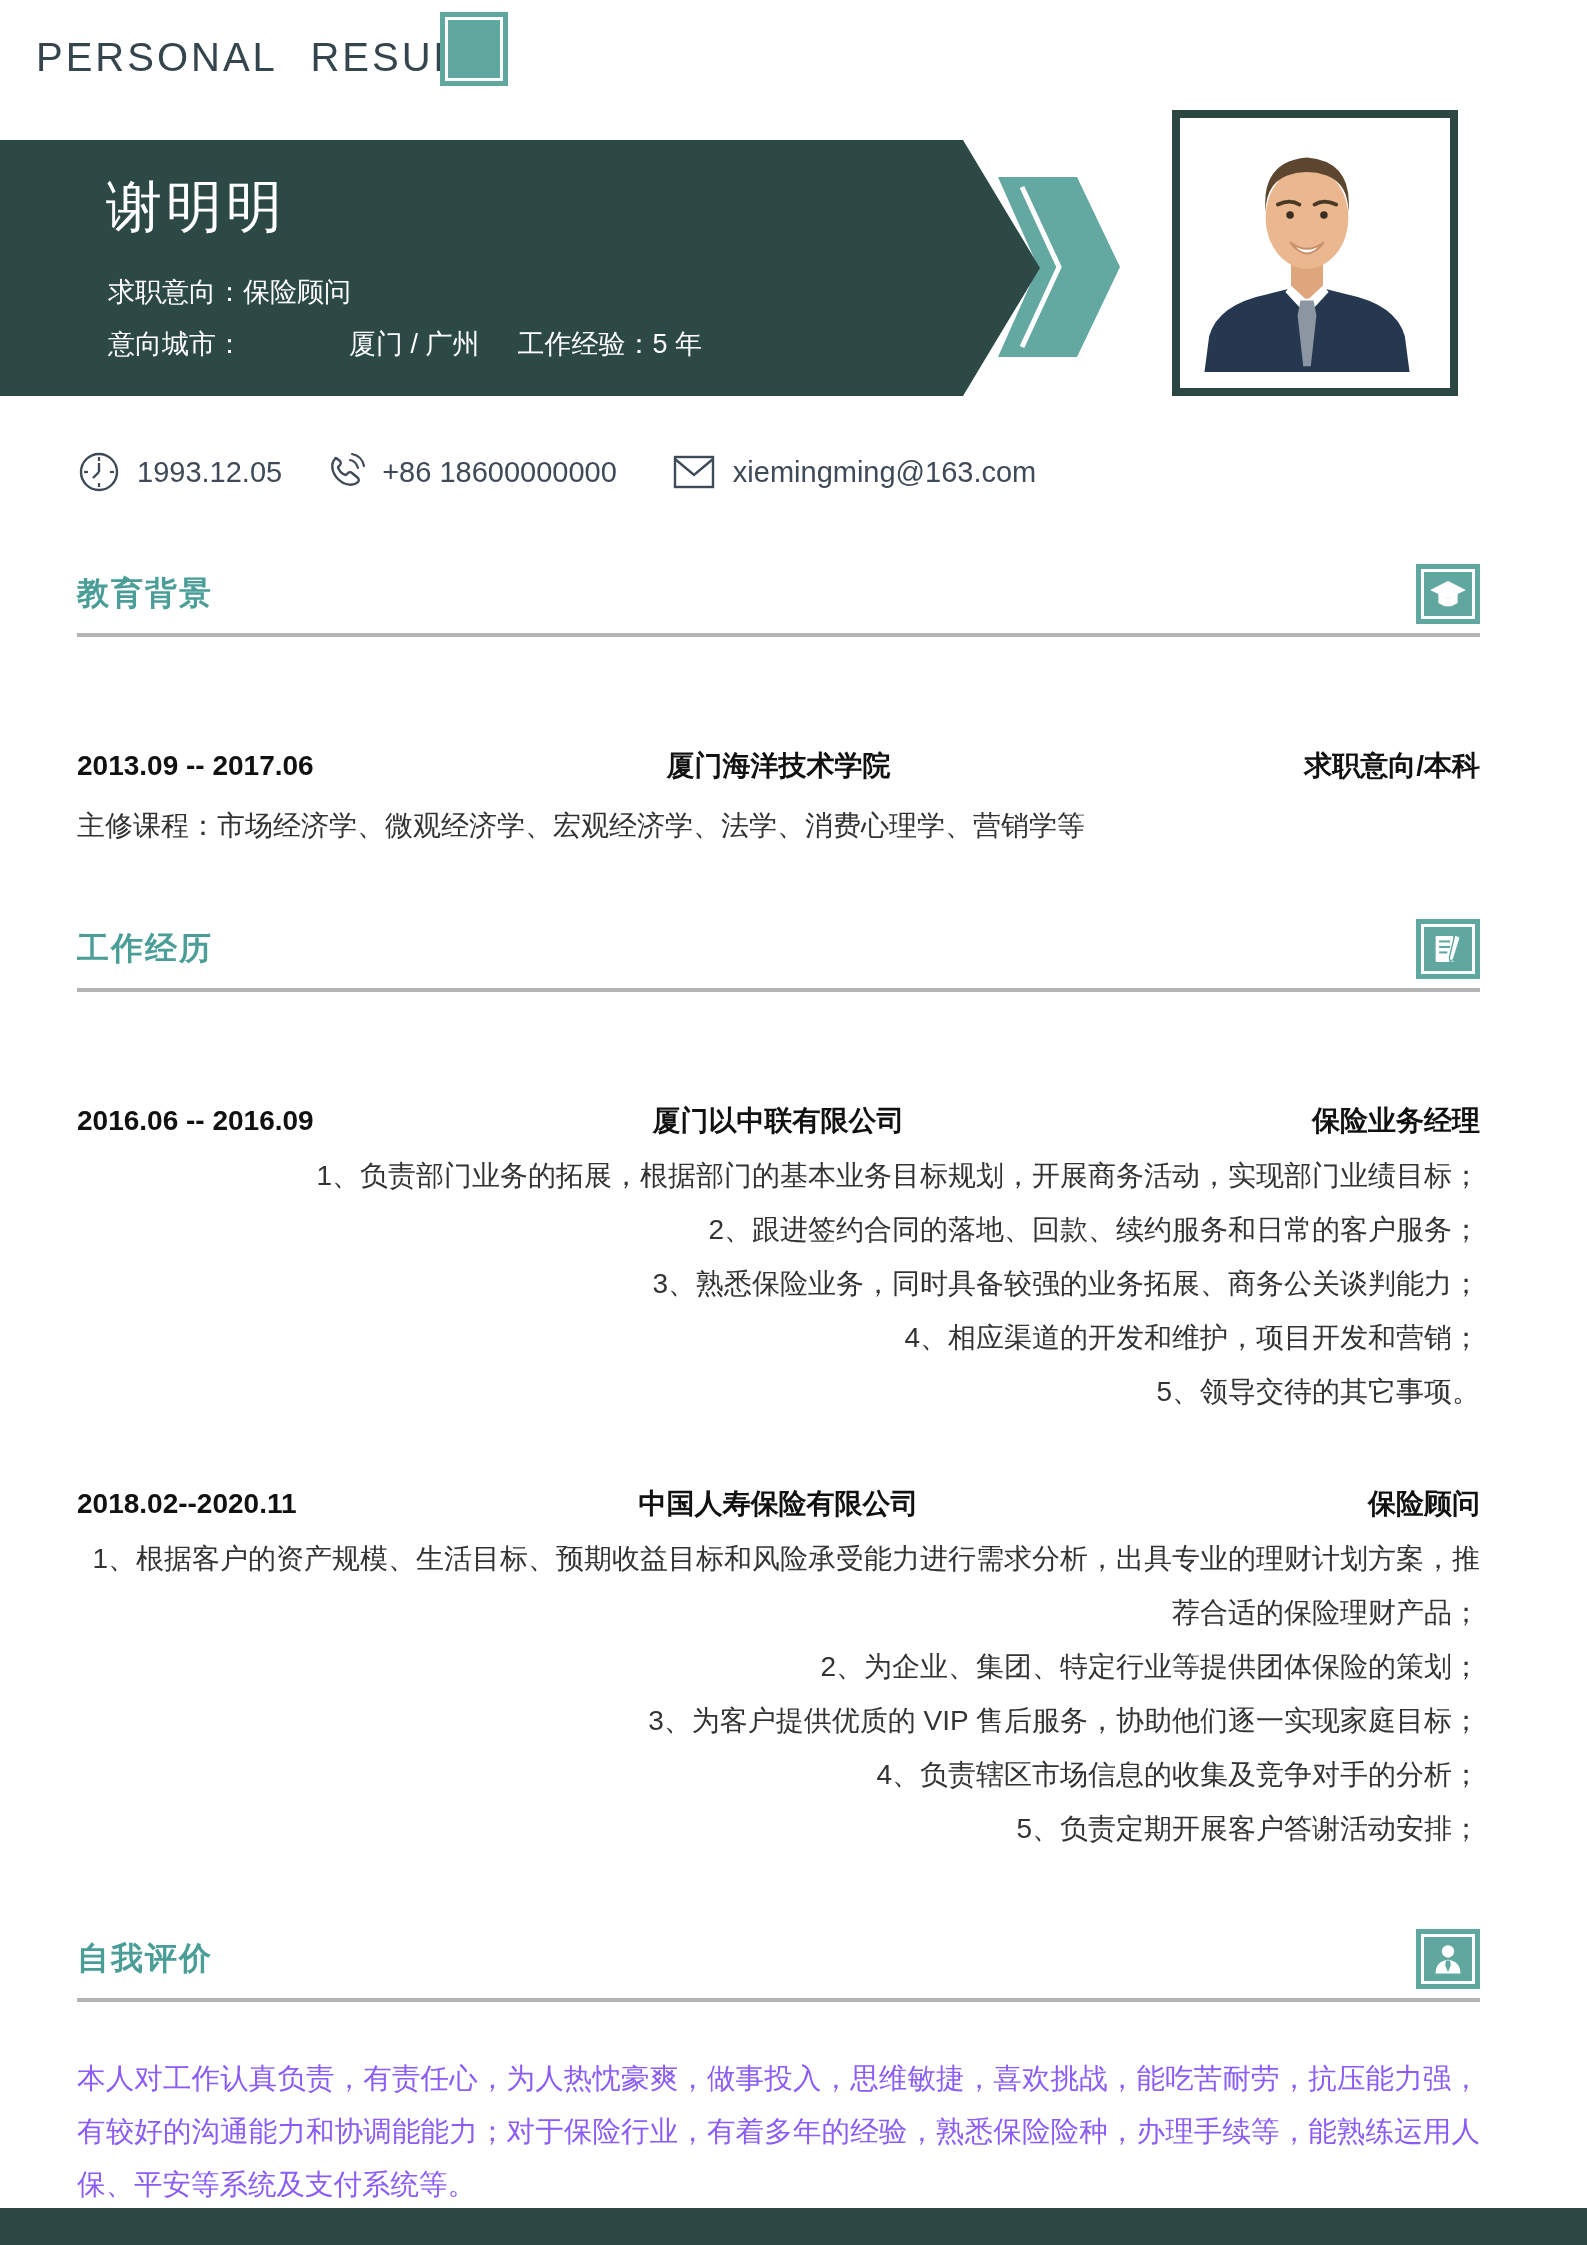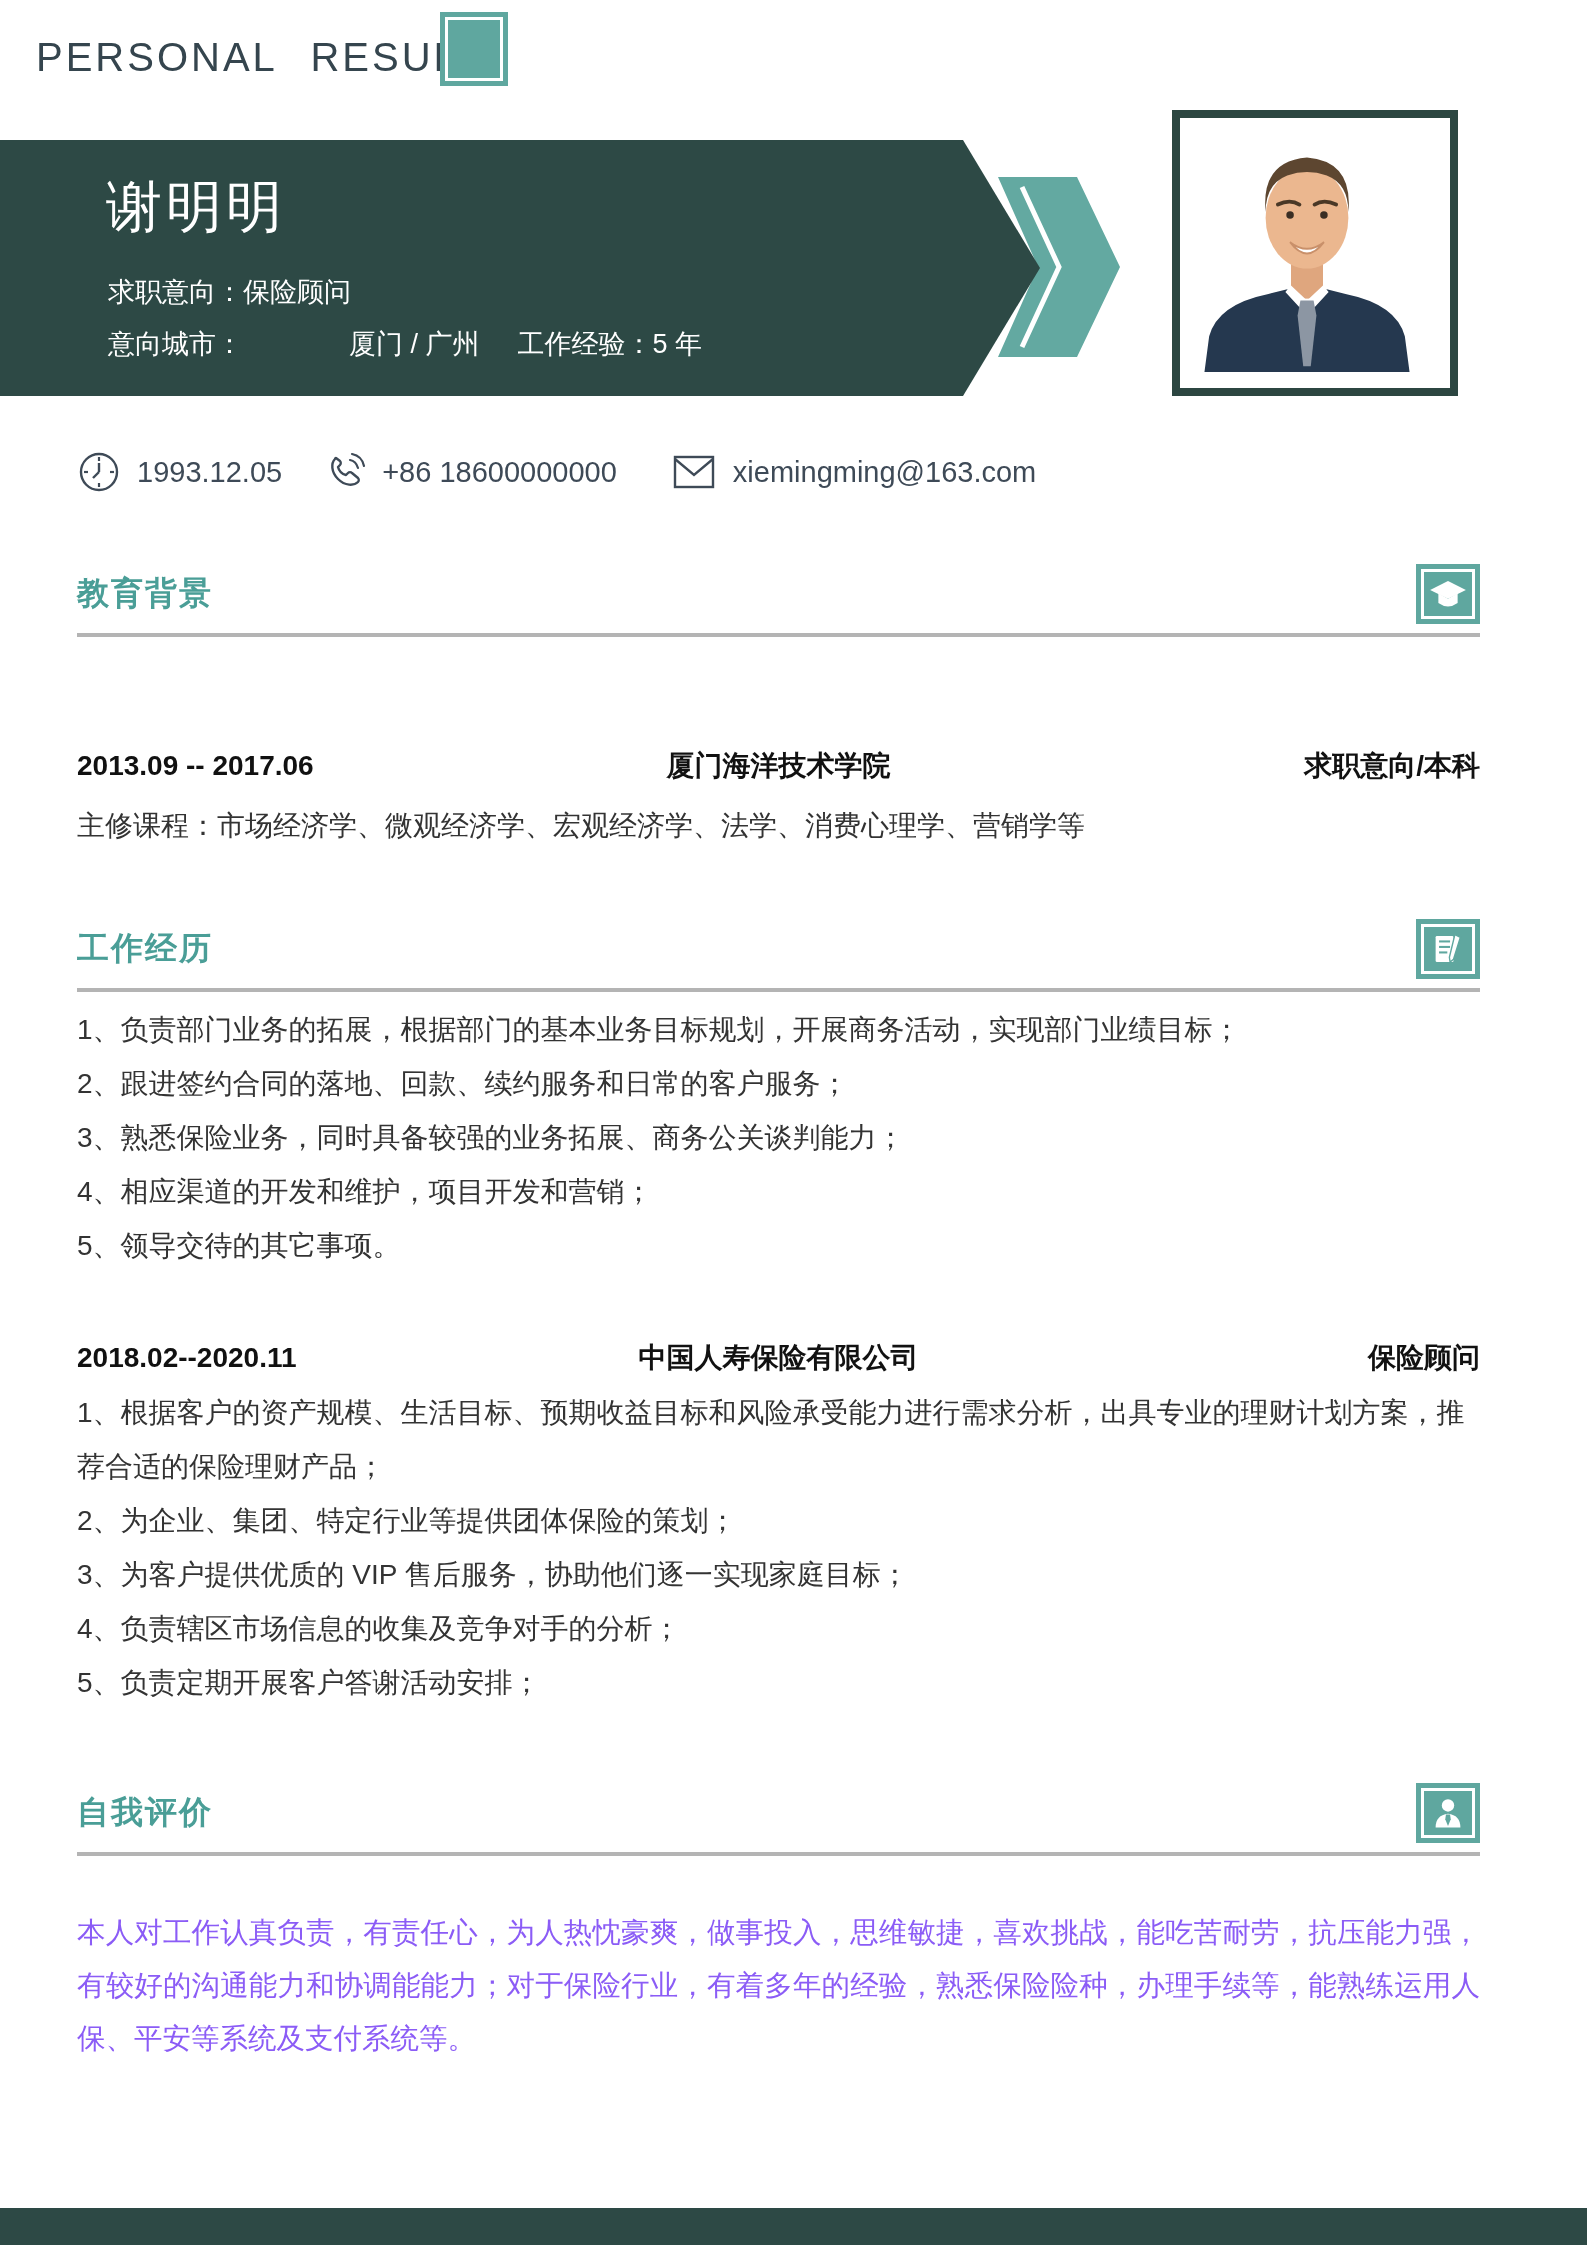--- a/index.html
+++ b/index.html
@@ -51,21 +51,21 @@
   .sec-icon{width:64px;height:60px;background:var(--accent,#5fa79f);display:flex;align-items:center;justify-content:center;}
   .rule{height:4px;background:var(--rule,#b4b4b4);margin-top:8px;}
   .head-edu{margin-top:67px;}
   .head-work{margin-top:74px;}
   .head-self{margin-top:72px;}
   .row3{position:relative;margin-top:112px;font-size:28px;font-weight:700;color:#111;line-height:34px;}
   .row3 .mid{position:absolute;left:50%;transform:translateX(-50%);white-space:nowrap;}
   .row3 .right{position:absolute;right:0;top:0;}
   .entry2-head{margin-top:68px;}
   .courses{margin-top:25px;font-size:28px;line-height:36px;color:#333;}
-  .bullets{margin-top:11px;}
+  .bullets{margin-top:11px;text-align:right;}
   .bullet{font-size:28px;line-height:54px;color:#333;}
   .self-text{margin-top:50px;font-size:28.5px;line-height:53px;color:#8b5cf6;text-align:justify;}
   .footer-band{position:absolute;left:0;bottom:0;width:100%;height:37px;background:var(--dark,#2d4945);z-index:2;}
   svg{vertical-align:middle;}
 </style>
 </head>
 <body>
 
 <div class="brand">PERSONAL RESUME</div>
 <div class="brand-square teal-frame"></div>
@@ -162,20 +162,25 @@
             <rect x="14" y="10" width="26" height="38" rx="2" fill="#ffffff"></rect>
             <line x1="19" y1="18" x2="35" y2="18" stroke="#5fa79f" stroke-width="3"></line>
             <line x1="19" y1="26" x2="35" y2="26" stroke="#5fa79f" stroke-width="3"></line>
             <line x1="19" y1="34" x2="31" y2="34" stroke="#5fa79f" stroke-width="3"></line>
             <polygon points="42,8 50,12 40,44 35,48 34,41" fill="#ffffff" stroke="#5fa79f" stroke-width="2"></polygon>
           </svg>
       </span>
     </div>
     <div class="rule"></div>
 
+    <div class="row3">
+      <span>2016.06 -- 2016.09</span>
+      <span class="mid">厦门以中联有限公司</span>
+      <span class="right">保险业务经理</span>
+    </div>
     <div class="bullets">
 
     <div class="bullet">1、负责部门业务的拓展，根据部门的基本业务目标规划，开展商务活动，实现部门业绩目标；</div>
         <div class="bullet">2、跟进签约合同的落地、回款、续约服务和日常的客户服务；</div>
         <div class="bullet">3、熟悉保险业务，同时具备较强的业务拓展、商务公关谈判能力；</div>
         <div class="bullet">4、相应渠道的开发和维护，项目开发和营销；</div>
         <div class="bullet">5、领导交待的其它事项。</div>
       </div>
 
     <div class="row3 entry2-head">

